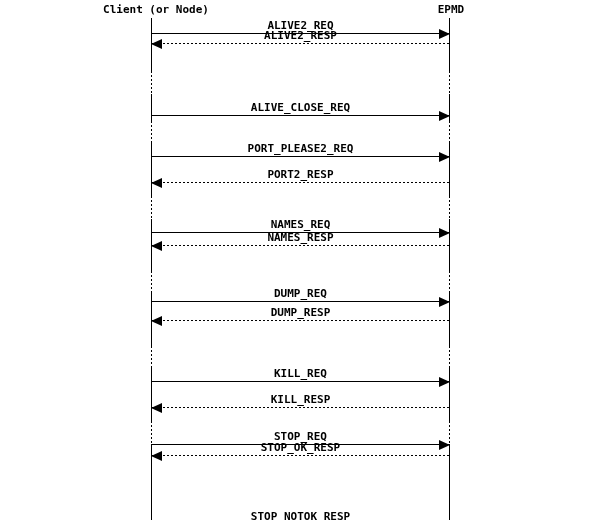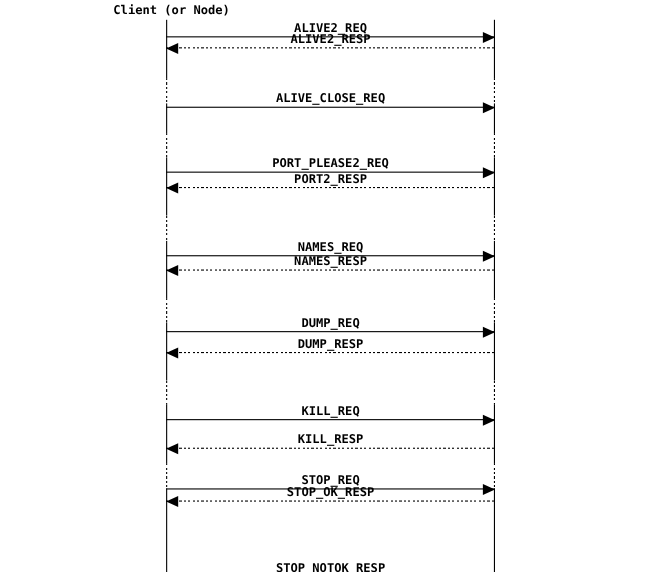--- a/index.html
+++ b/index.html
@@ -40,20 +40,21 @@
     border-top: 5px solid transparent; border-bottom: 5px solid transparent;
     border-right: 11px solid #000000;
   }
 </style>
 </head>
 <body>
 
 <div class="stage">
 
   <div class="actor-label" style="left:56px; width:200px;">Client (or Node)</div>
+  <div class="actor-label" style="left:351px; width:200px;">EPMD</div>
 
   <div>
     <div class="lifeline-seg seg-solid" style="left:151px; top:18px;  height:53px;"></div>
     <div class="lifeline-seg seg-dotted" style="left:151px; top:71px;  height:23px;"></div>
     <div class="lifeline-seg seg-solid" style="left:151px; top:94px;  height:27px;"></div>
     <div class="lifeline-seg seg-dotted" style="left:151px; top:121px; height:22px;"></div>
     <div class="lifeline-seg seg-solid" style="left:151px; top:143px; height:53px;"></div>
     <div class="lifeline-seg seg-dotted" style="left:151px; top:196px; height:23px;"></div>
     <div class="lifeline-seg seg-solid" style="left:151px; top:219px; height:52px;"></div>
     <div class="lifeline-seg seg-dotted" style="left:151px; top:271px; height:22px;"></div>
@@ -85,33 +86,33 @@
     <div class="arr-r"></div>
     <div class="msg-label">ALIVE2_REQ</div>
   </div>
 
   <div class="msg" style="top:43px">
     <div class="msg-line line-dotted"></div>
     <div class="arr-l"></div>
     <div class="msg-label">ALIVE2_RESP</div>
   </div>
 
-  <div class="msg" style="top:97px">
+  <div class="msg" style="top:115px">
     <div class="msg-line line-solid"></div>
     <div class="arr-r"></div>
     <div class="msg-label">ALIVE_CLOSE_REQ</div>
   </div>
 
   <div class="msg" style="top:156px">
     <div class="msg-line line-solid"></div>
     <div class="arr-r"></div>
     <div class="msg-label">PORT_PLEASE2_REQ</div>
   </div>
 
-  <div class="msg" style="top:170px">
+  <div class="msg" style="top:182px">
     <div class="msg-line line-dotted"></div>
     <div class="arr-l"></div>
     <div class="msg-label">PORT2_RESP</div>
   </div>
 
   <div class="msg" style="top:232px">
     <div class="msg-line line-solid"></div>
     <div class="arr-r"></div>
     <div class="msg-label">NAMES_REQ</div>
   </div>

